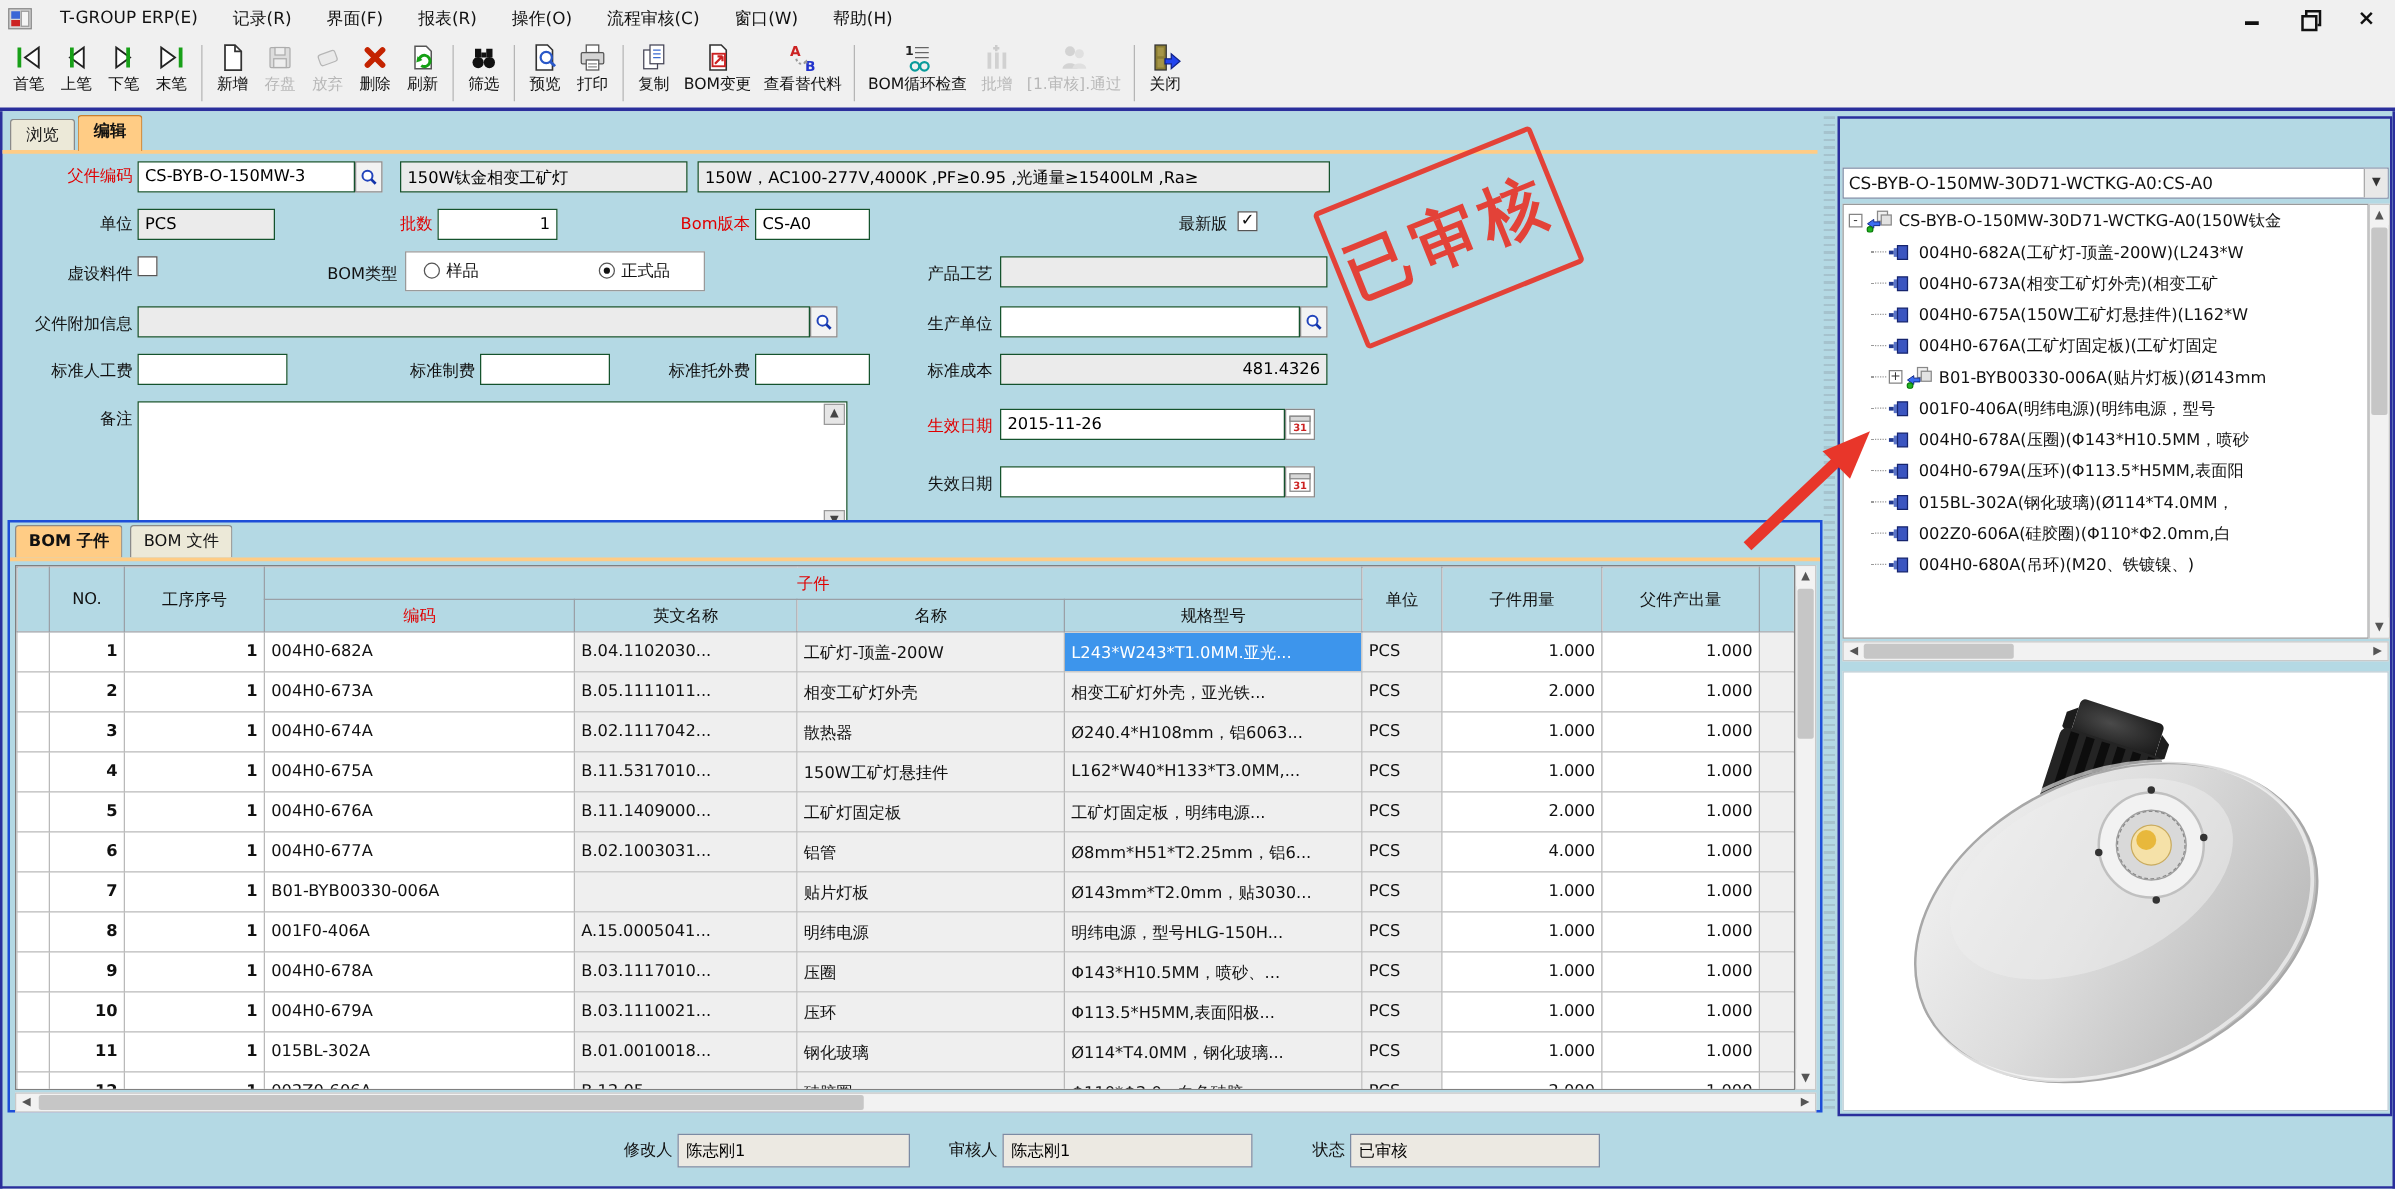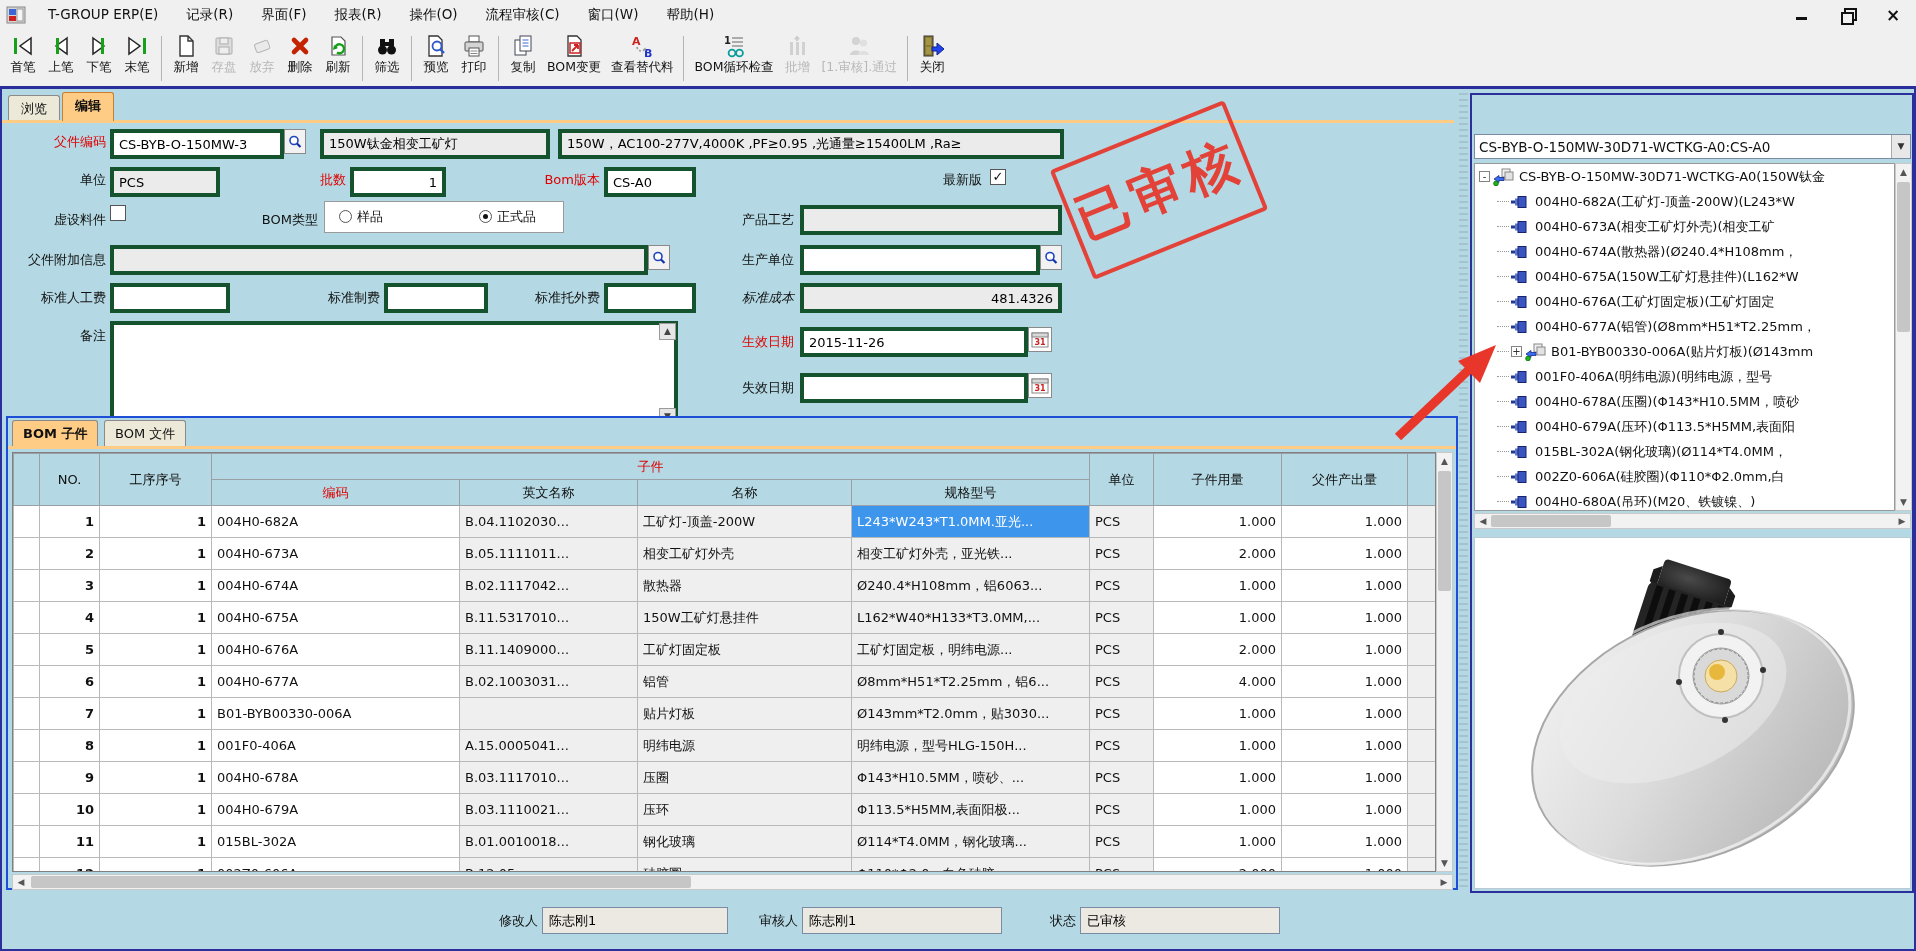--- a/index.html
+++ b/index.html
@@ -29,21 +29,21 @@
   .tbtn.disabled { filter:grayscale(1); opacity:.55; }
   .tbtn.disabled .tlabel { color:#8a8a8a; }
   .tsep { width:1px; background:#b5b5b5; margin:4px 5px; }
 
   
   .workspace { position:absolute; top:89px; left:0; right:0; bottom:0;
                background:#b4d9e4; border:2px solid #2a2f9c; border-top:none; }
 
   .flabel { position:absolute; height:22px; line-height:22px; text-align:right; white-space:nowrap; }
   .red { color:#e00000; }
-  .fin { position:absolute; height:25px; border:4px solid #14532d; background:#fff; padding:11px 5px;
+  .fin { position:absolute; height:25px; border:1px solid #14532d; background:#fff; padding:11px 5px;
          font:13px "DejaVu Sans",sans-serif; outline:none; }
   .fin.ro { background:#ebebeb; }
   .fin.num { text-align:right; }
   .sbtn { position:absolute; width:22px; height:25px; background:#f2f2f2; border:1px solid #8a8a8a;
           display:flex; align-items:center; justify-content:center; cursor:pointer; }
   .calbtn { position:absolute; width:24px; height:25px; background:#fff; border:1px solid #8a8a8a;
             display:flex; align-items:center; justify-content:center; cursor:pointer; }
   .cb { position:absolute; width:16px; height:16px; background:#fff; border:1px solid #555;
         text-align:center; line-height:14px; font-size:13px; font-weight:bold; }
   .radio { display:inline-block; width:13px; height:13px; border:1px solid #555; border-radius:50%;
@@ -383,21 +383,21 @@
           <line x1="9" y1="8.5" x2="12.5" y2="12" stroke="#1133aa" stroke-width="2.2"></line>
         </svg>
     </div>
 
     <div class="flabel" style="left:14px;top:198px;width:90px;">标准人工费</div>
     <input class="fin" style="left: 108px; top: 194px; width: 120px;" readonly="" value="">
     <div class="flabel" style="left:300px;top:198px;width:78px;">标准制费</div>
     <input class="fin" style="left: 382px; top: 194px; width: 104px;" readonly="" value="">
     <div class="flabel" style="left:498px;top:198px;width:100px;">标准托外费</div>
     <input class="fin" style="left: 602px; top: 194px; width: 92px;" readonly="" value="">
-    <div class="flabel" style="left:716px;top:198px;width:76px;font-style:italic;">标准成本</div>
+    <div class="flabel" style="left:716px;top:198px;width:76px;">标准成本</div>
     <input class="fin ro num" style="left: 798px; top: 194px; width: 262px;" readonly="" value="481.4326">
 
     <div class="flabel" style="left:60px;top:236px;width:44px;">备注</div>
     <textarea class="fin" style="left: 108px; top: 232px; width: 568px; height: 106px; resize: none;" readonly=""></textarea>
     <div class="spin" style="left:657px;top:234px;">▲</div>
     <div class="spin" style="left:657px;top:319px;">▼</div>
     <div class="flabel red" style="left:716px;top:242px;width:76px;">生效日期</div>
     <input class="fin" style="left: 798px; top: 238px; width: 228px;" readonly="" value="2015-11-26">
     <div class="calbtn" style="left:1026px;top:238px;">
       <svg width="18" height="18" viewBox="0 0 18 18">
@@ -674,48 +674,30 @@
             </svg>
             <span class="txt">004H0-673A(相变工矿灯外壳)(相变工矿</span>
           </div>
           <div class="trow" style="padding-left: 22px;">
             <span class="conn"></span>
             <svg width="20" height="14" viewBox="0 0 20 14">
               <rect x="0" y="5.5" width="4" height="3" fill="#223a8f"></rect>
               <rect x="4" y="3.5" width="3" height="7" fill="#5a74c8"></rect>
               <rect x="7" y="1.5" width="8" height="11" fill="#3b55c0" stroke="#16246e"></rect>
             </svg>
-            <span class="txt">004H0-674A(散热器)(Ø240.4*H108mm，</span>
-          </div>
-          <div class="trow" style="padding-left: 22px;">
-            <span class="conn"></span>
-            <svg width="20" height="14" viewBox="0 0 20 14">
-              <rect x="0" y="5.5" width="4" height="3" fill="#223a8f"></rect>
-              <rect x="4" y="3.5" width="3" height="7" fill="#5a74c8"></rect>
-              <rect x="7" y="1.5" width="8" height="11" fill="#3b55c0" stroke="#16246e"></rect>
-            </svg>
             <span class="txt">004H0-675A(150W工矿灯悬挂件)(L162*W</span>
           </div>
           <div class="trow" style="padding-left: 22px;">
             <span class="conn"></span>
             <svg width="20" height="14" viewBox="0 0 20 14">
               <rect x="0" y="5.5" width="4" height="3" fill="#223a8f"></rect>
               <rect x="4" y="3.5" width="3" height="7" fill="#5a74c8"></rect>
               <rect x="7" y="1.5" width="8" height="11" fill="#3b55c0" stroke="#16246e"></rect>
             </svg>
             <span class="txt">004H0-676A(工矿灯固定板)(工矿灯固定</span>
-          </div>
-          <div class="trow" style="padding-left: 22px;">
-            <span class="conn"></span>
-            <svg width="20" height="14" viewBox="0 0 20 14">
-              <rect x="0" y="5.5" width="4" height="3" fill="#223a8f"></rect>
-              <rect x="4" y="3.5" width="3" height="7" fill="#5a74c8"></rect>
-              <rect x="7" y="1.5" width="8" height="11" fill="#3b55c0" stroke="#16246e"></rect>
-            </svg>
-            <span class="txt">004H0-677A(铝管)(Ø8mm*H51*T2.25mm，</span>
           </div>
           <div class="trow" style="padding-left: 22px;">
             <span class="conn"></span>
             <span class="expander">+</span>
             <svg width="22" height="18" viewBox="0 0 22 18">
               <rect x="9" y="1" width="8" height="8" fill="#f0f0f0" stroke="#888"></rect>
               <rect x="12" y="4" width="8" height="8" fill="#e2e2e2" stroke="#888"></rect>
               <polygon points="1,11 6,7.5 6,9.5 11,9.5 11,12.5 6,12.5 6,14.5" fill="#3a6cf0" stroke="#122a8a" stroke-width="0.8"></polygon>
               <circle cx="3" cy="15.5" r="2.3" fill="#21b421" stroke="#0d7a0d"></circle>
             </svg>

